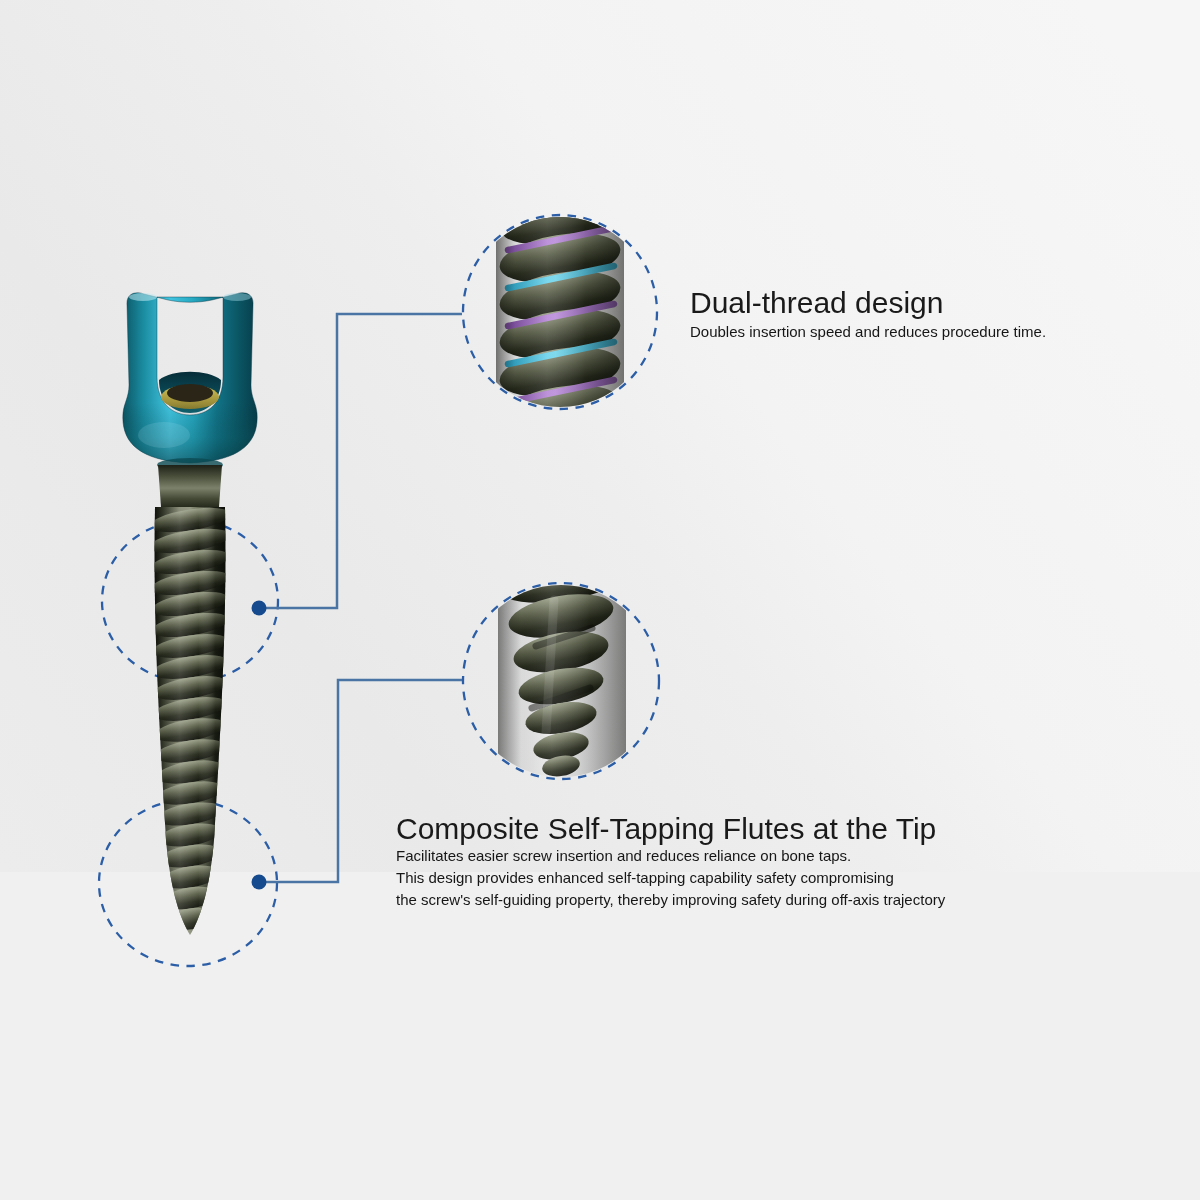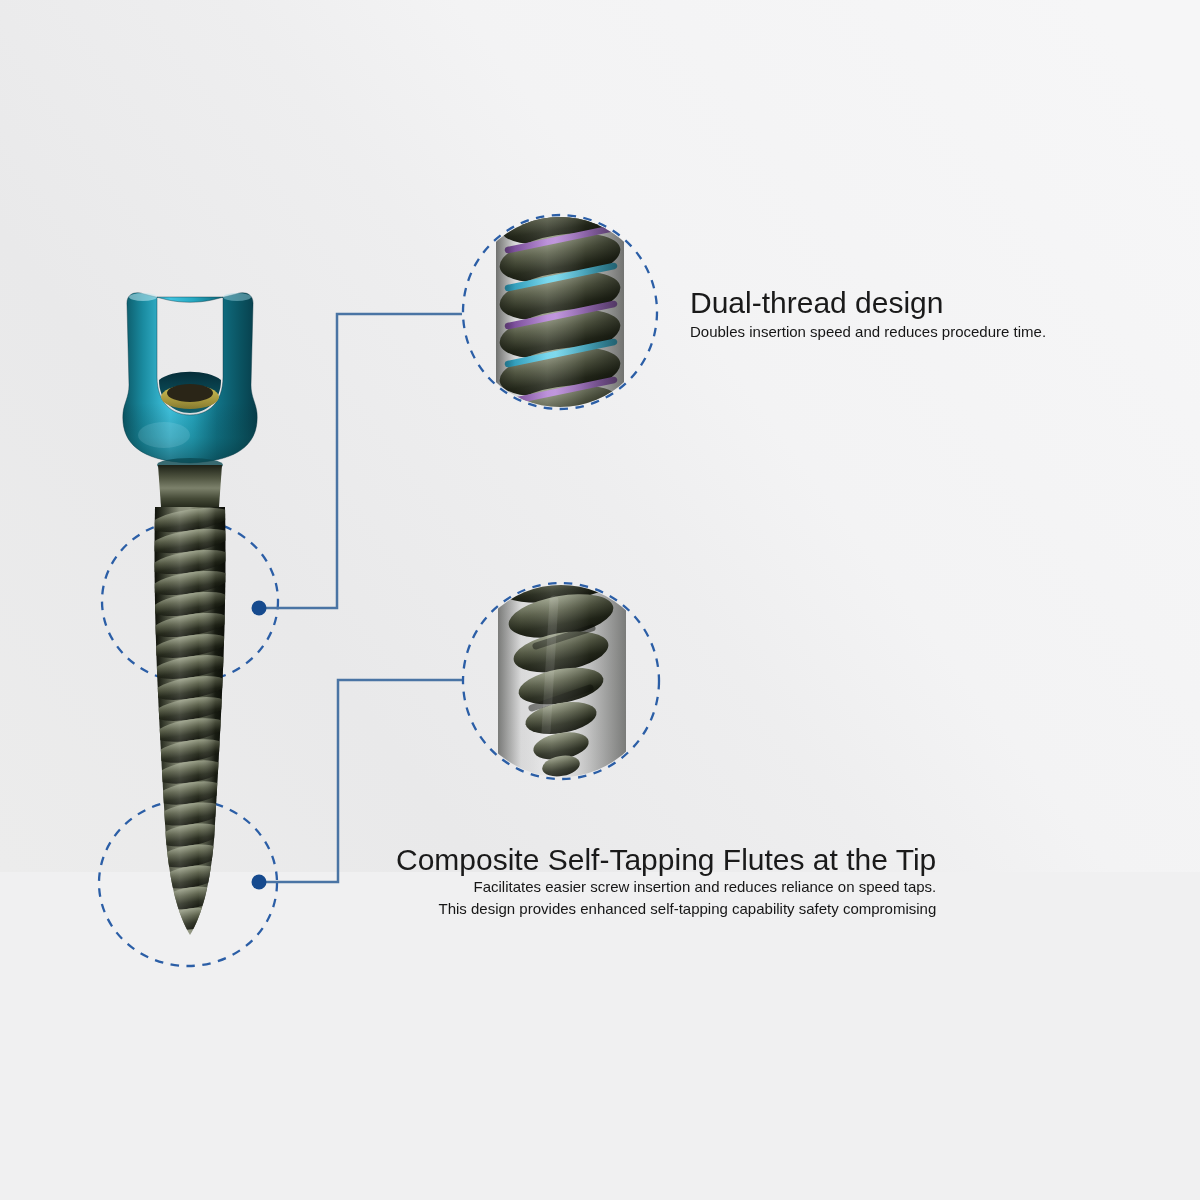--- a/index.html
+++ b/index.html
@@ -18,21 +18,21 @@
   .callout .title{
     font-size:30px;line-height:33px;font-weight:400;letter-spacing:0;
     white-space:nowrap;color:#1a1a1a;
   }
   .callout .desc-line{
     font-size:15px;line-height:22.2px;font-weight:400;
     white-space:nowrap;color:#161616;
   }
   .callout-dual{left:690px;top:286px;}
   .callout-dual .desc-line{margin-top:2px;}
-  .callout-flutes{left:396px;top:844px;text-align:right;}
+  .callout-flutes{left:396px;top:813px;}
   .callout-flutes .title{line-height:32px;}
 </style>
 </head>
 <body>
 
 <div class="canvas">
 
   <svg class="layer" width="1200" height="1200" style="z-index:1">
     <ellipse cx="190" cy="601" rx="88" ry="81" fill="none" stroke="#2b5ea6" stroke-width="2.3" stroke-dasharray="8.5 7.5"></ellipse>
     <ellipse cx="188" cy="883" rx="89" ry="83" fill="none" stroke="#2b5ea6" stroke-width="2.3" stroke-dasharray="8.5 7.5"></ellipse>
@@ -237,17 +237,18 @@
     <circle cx="259" cy="882" r="7.5" fill="#164a8e"></circle>
   </svg>
 
   <div class="callout callout-dual" style="z-index:4">
     <div class="title">Dual-thread design</div>
     <div class="desc-line">Doubles insertion speed and reduces procedure time.</div>
   </div>
 
   <div class="callout callout-flutes" style="z-index:4">
     <div class="title">Composite Self-Tapping Flutes at the Tip</div>
-    <div class="desc-line">Facilitates easier screw insertion and reduces reliance on speed taps.</div>
+    <div class="desc-line">Facilitates easier screw insertion and reduces reliance on bone taps.</div>
     <div class="desc-line">This design provides enhanced self-tapping capability safety compromising</div>
+    <div class="desc-line">the screw's self-guiding property, thereby improving safety during off-axis trajectory</div>
   </div>
 
 </div>
 
 </body></html>

